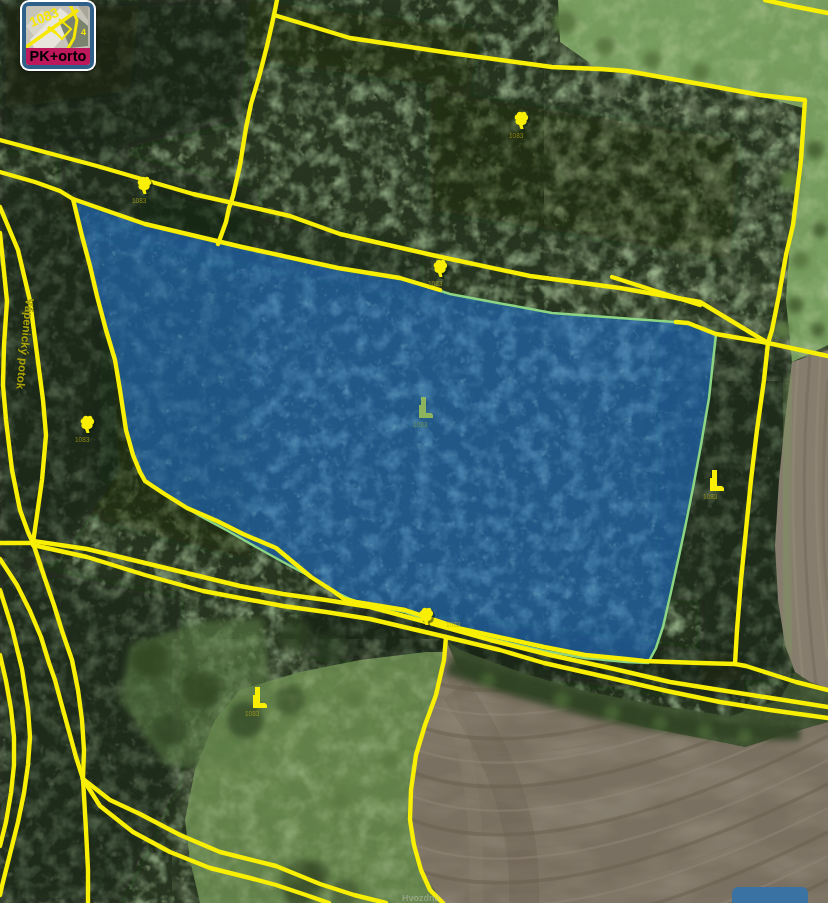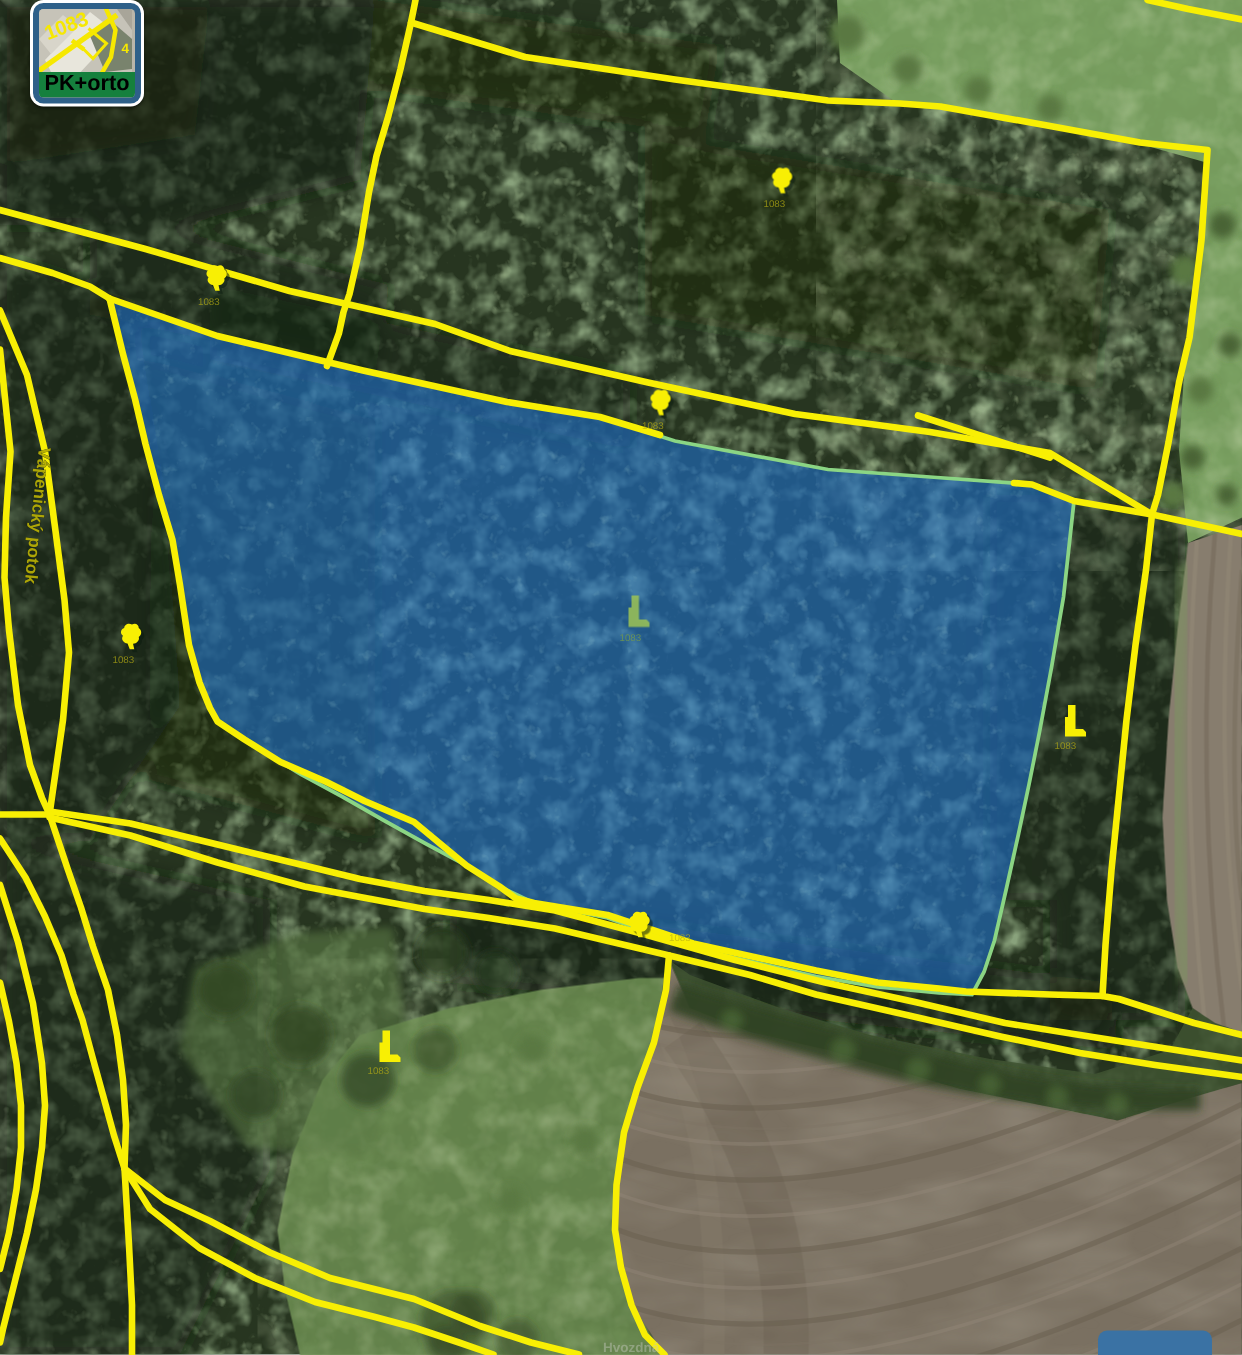--- a/index.html
+++ b/index.html
@@ -1,21 +1,21 @@
 <!DOCTYPE html>
 <html><head>
 <meta charset="utf-8">
 <style>
 html,body{margin:0;padding:0;background:#fff;}
 .wrap{position:relative;width:828px;height:903px;overflow:hidden;font-family:"Liberation Sans",sans-serif;}
 svg{display:block;}
 .btn{position:absolute;left:20px;top:0px;width:76px;height:71px;background:#fff;border-radius:9px;box-shadow:0 1px 2px rgba(0,0,0,.45);}
 .btn .frame{position:absolute;left:2px;top:2px;right:2px;bottom:2px;background:#2e6089;border-radius:7px;}
 .btn .inner{position:absolute;left:4px;top:4px;right:4px;bottom:4px;border-radius:3px;overflow:hidden;background:#b9b6aa;}
-.lbl{position:absolute;left:0;right:0;bottom:0px;height:17px;background:#15803d;color:#000;font-weight:bold;font-size:14.5px;line-height:17px;text-align:center;}
+.lbl{position:absolute;left:0;right:0;bottom:0px;height:17px;background:#be185d;color:#000;font-weight:bold;font-size:14.5px;line-height:17px;text-align:center;}
 </style>
 </head>
 <body>
 <div class="wrap">
 <svg width="828" height="903" viewBox="0 0 828 903" xmlns="http://www.w3.org/2000/svg">
 <defs>
 <filter id="f1" x="-5%" y="-5%" width="110%" height="110%">
   <feTurbulence type="fractalNoise" baseFrequency="0.06" numOctaves="3" seed="7" result="n"></feTurbulence>
   <feColorMatrix in="n" type="matrix" values="0 0 0 0 0.25  0 0 0 0 0.36  0 0 0 0 0.20  0 0 0 2.2 -0.95"></feColorMatrix>
 </filter>

